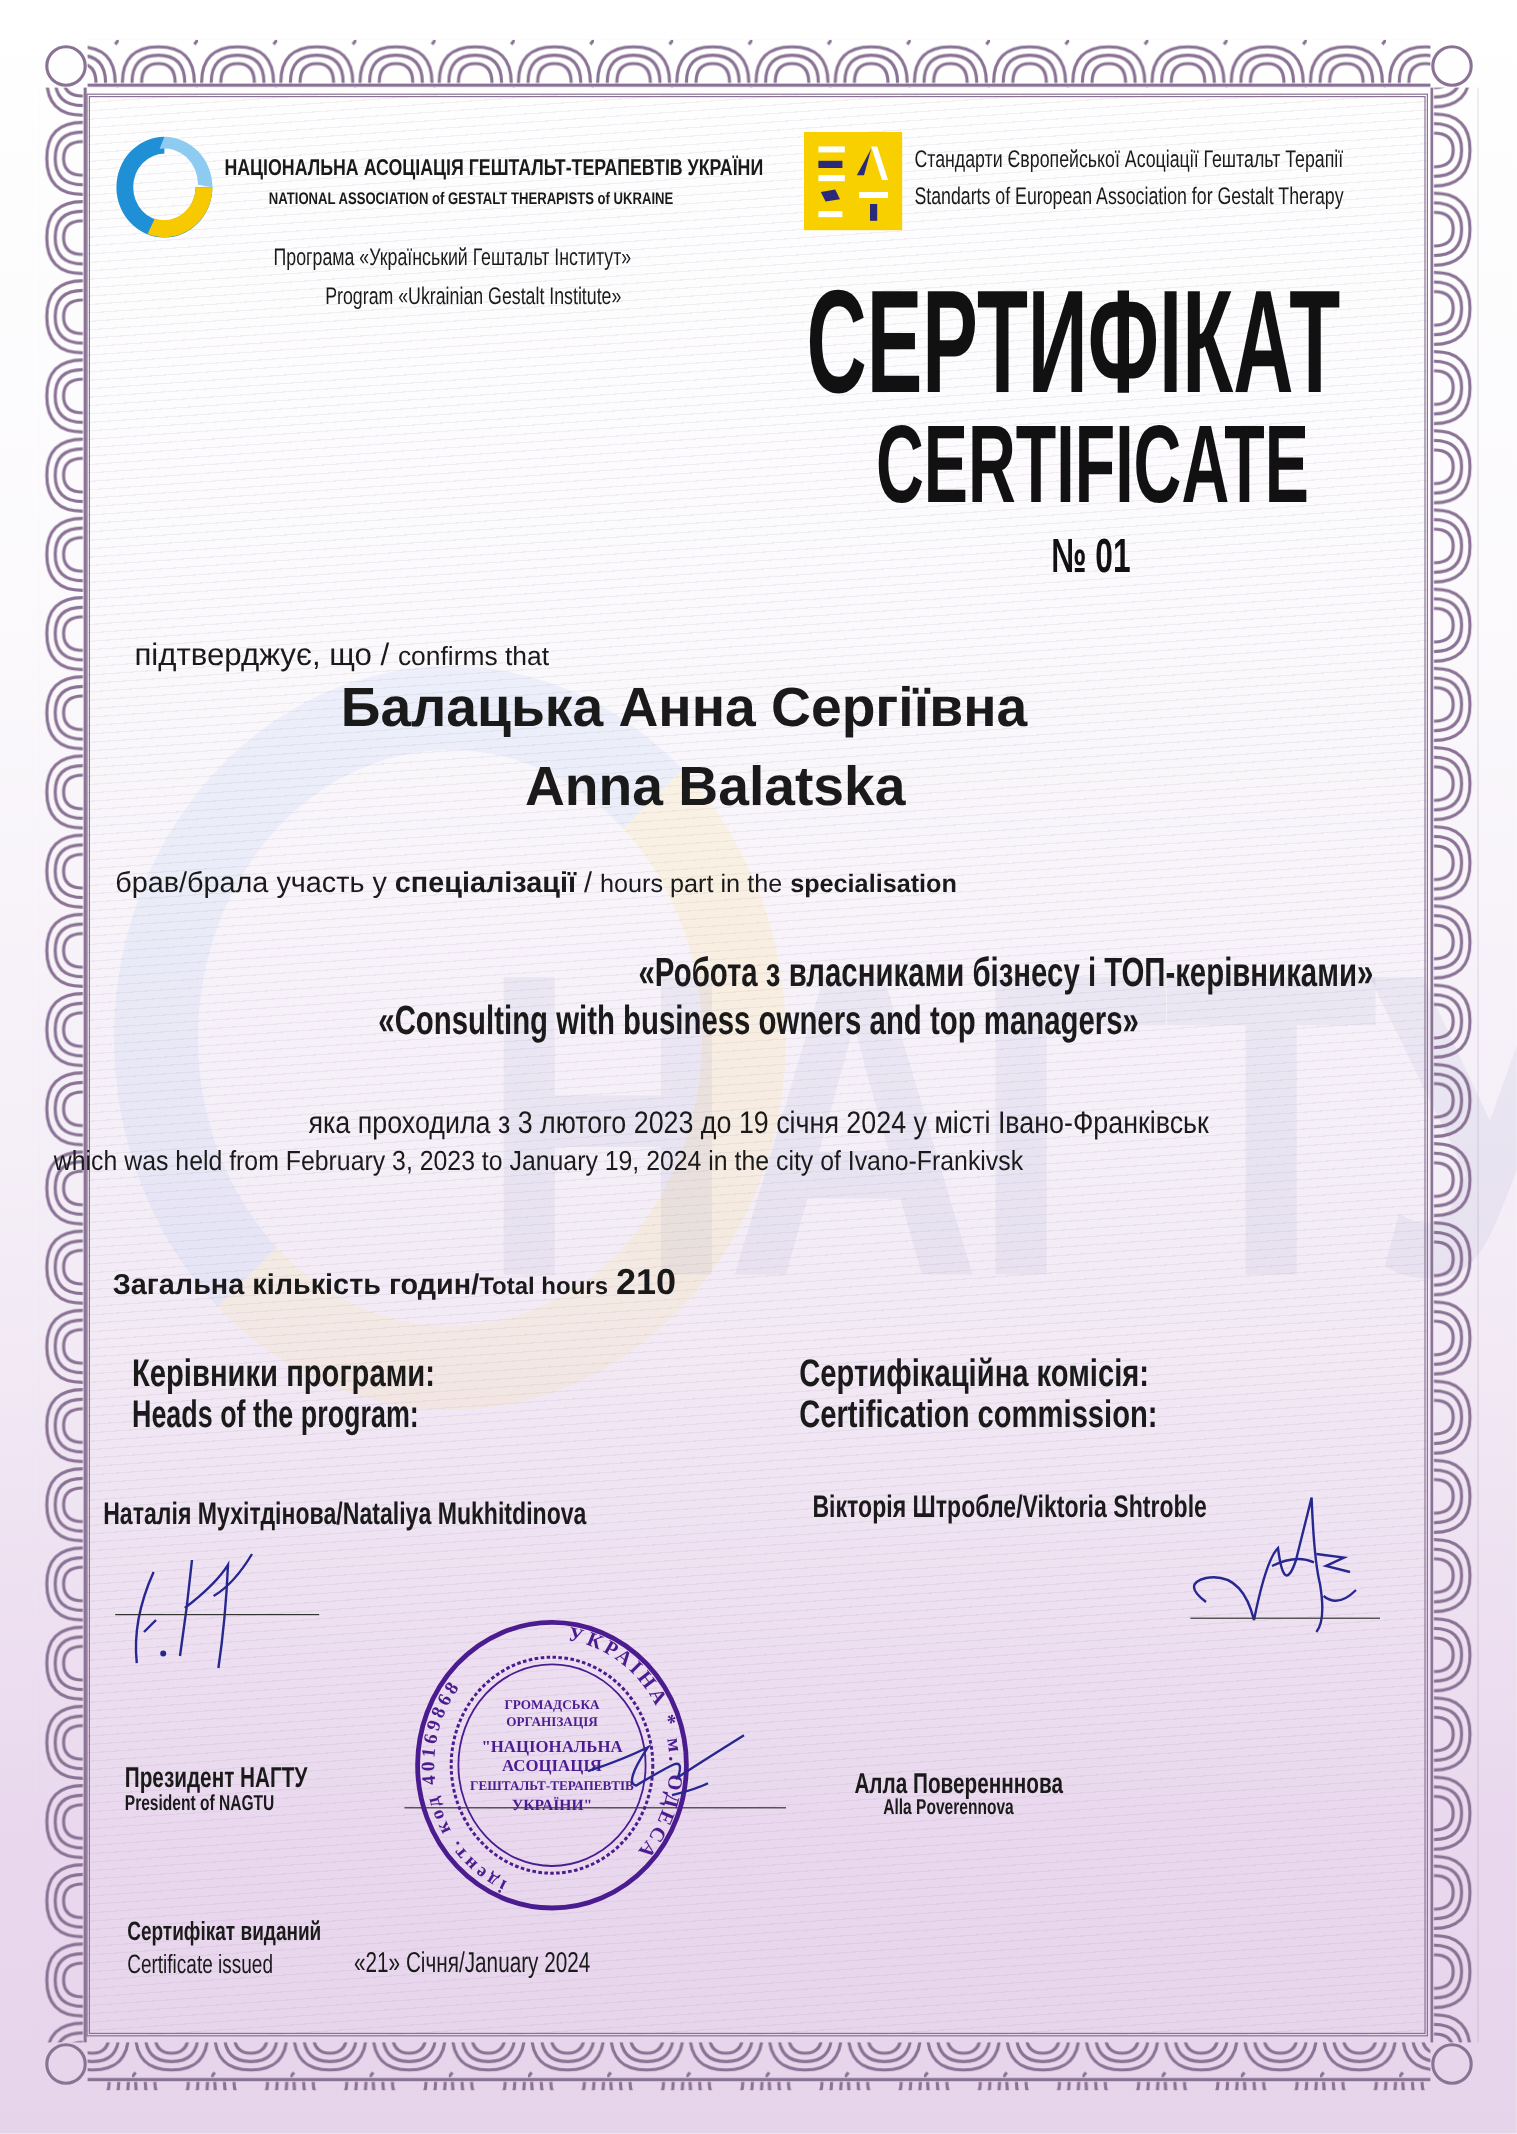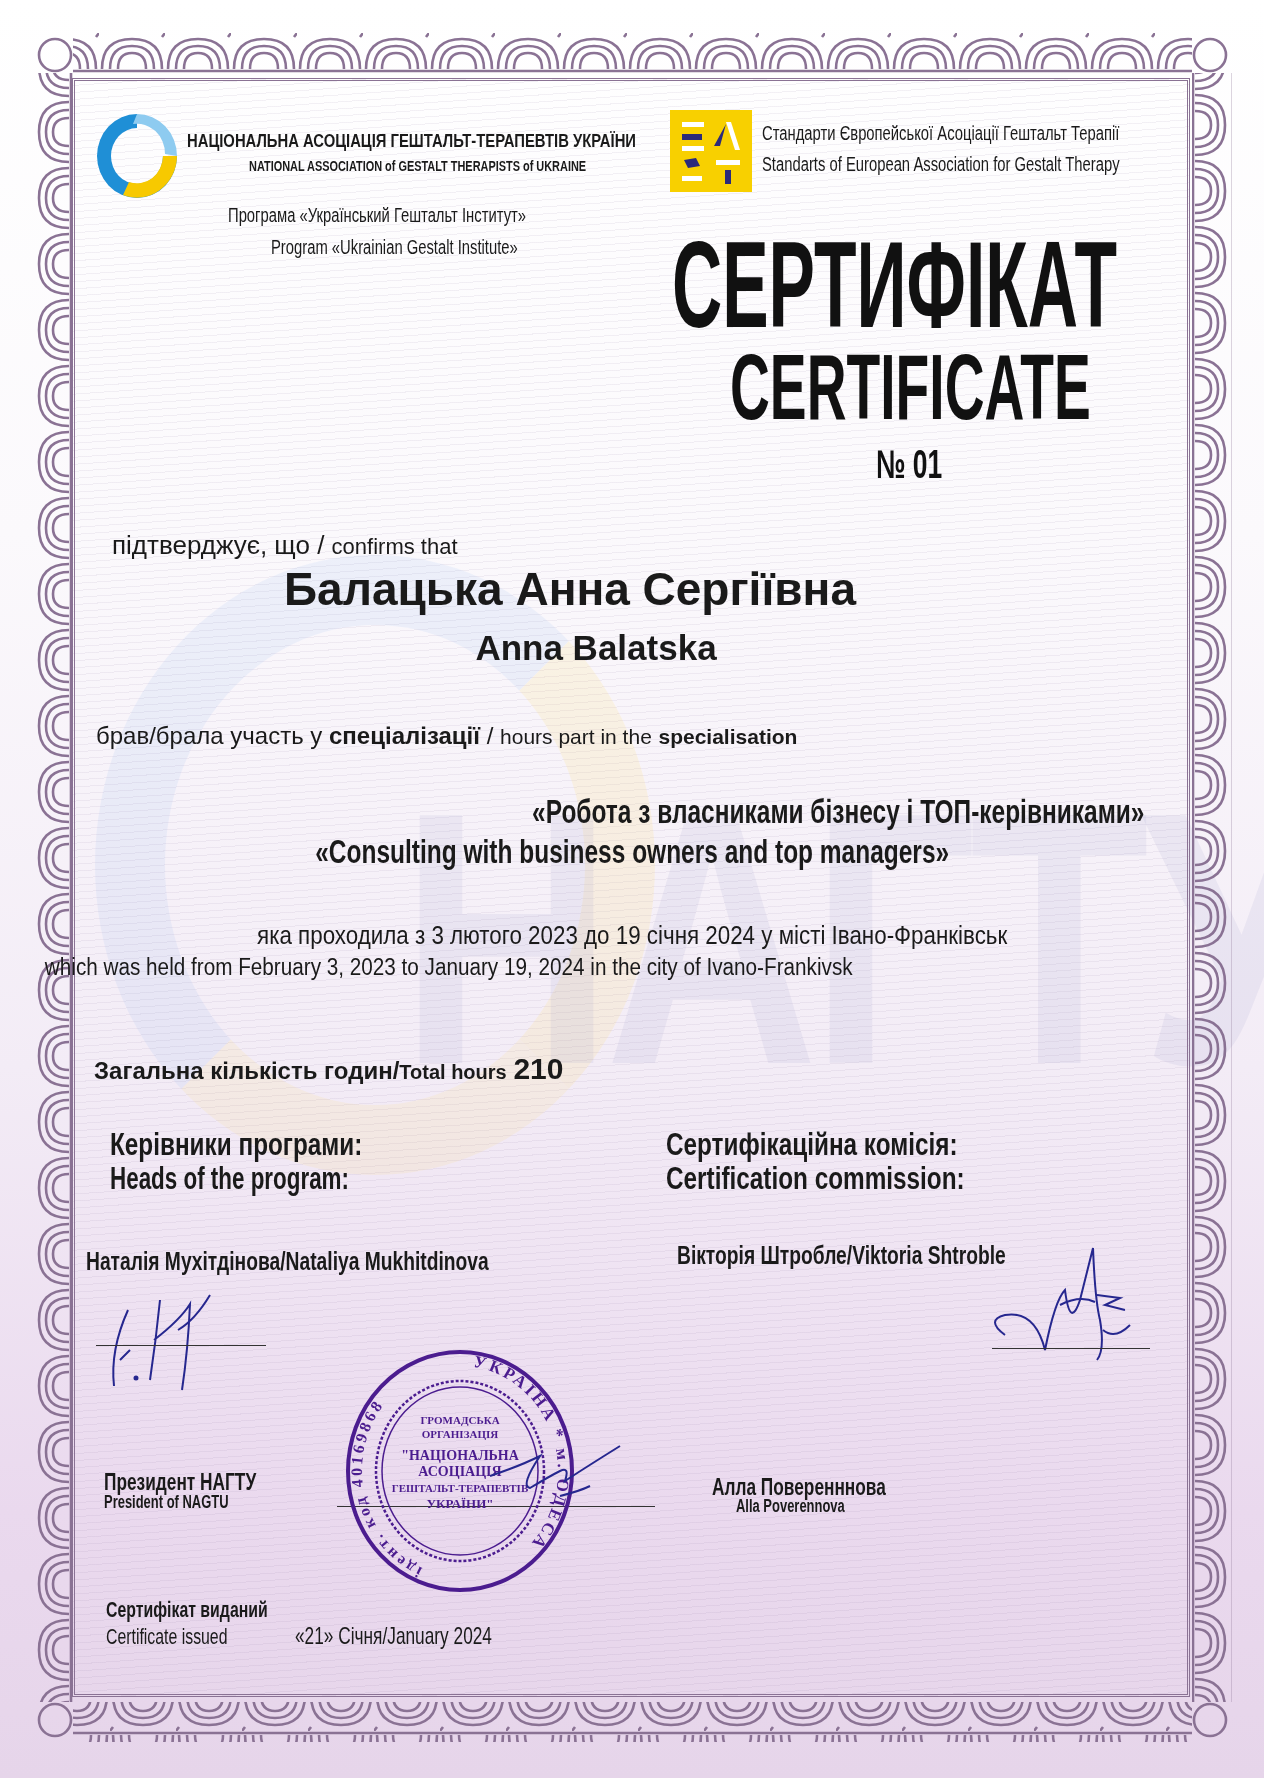--- a/index.html
+++ b/index.html
@@ -62,21 +62,21 @@
 <div class="frame-inner"></div>
 
 <svg class="abs" style="left:93px;top:108px" width="88" height="92" viewBox="0 0 88 92">
   <path d="M44 6 A40 42 0 1 0 84 48 L70 48 A26 28 0 1 1 44 20 Z" fill="#1f8fd6"></path>
   <path d="M44 6 A40 42 0 0 1 84 48 L72 46 A28 30 0 0 0 40 16 Z" fill="#8ecbf0"></path>
   <path d="M84 48 A40 42 0 0 1 30 87 L36 74 A26 28 0 0 0 70 48 Z" fill="#f7c900"></path>
 </svg>
 <div class="t" style="left:187px;top:130px;">
   <span class="cond" style="font-size:19px;font-weight:bold;transform:scaleX(0.78);">НАЦІОНАЛЬНА АСОЦІАЦІЯ ГЕШТАЛЬТ-ТЕРАПЕВТІВ УКРАЇНИ</span>
 </div>
-<div class="t" style="left:249px;top:157px;">
+<div class="t" style="left:224px;top:157px;">
   <span class="cond" style="font-size:14px;font-weight:bold;transform:scaleX(0.78);">NATIONAL ASSOCIATION of GESTALT THERAPISTS of UKRAINE</span>
 </div>
 <div class="t" style="left:228px;top:204px;">
   <span class="cond" style="font-size:20px;transform:scaleX(0.74);">Програма «Український Гештальт Інститут»</span>
 </div>
 <div class="t" style="left:228px;top:236px;margin-left:43px;">
   <span class="cond" style="font-size:20px;transform:scaleX(0.74);">Program «Ukrainian Gestalt Institute»</span>
 </div>
 
 <svg class="abs" style="left:670px;top:110px" width="82" height="82" viewBox="0 0 82 82">
@@ -110,21 +110,21 @@
 </div>
 <div class="t" style="left:876px;top:442px;">
   <span class="cond" style="font-size:40px;font-weight:bold;transform:scaleX(0.66);color:#111;">№ 01</span>
 </div>
 
 <div class="t" style="left:112px;top:484px;font-size:26px;margin-top:46px;">
   <span>підтверджує, що /</span> <span style="font-size:22px">confirms that</span>
 </div>
 
 <div class="t" style="left:0;width:1140px;text-align:center;top:562px;font-size:46px;font-weight:bold;">Балацька Анна Сергіївна</div>
-<div class="t" style="left:0;width:1192px;text-align:center;top:628px;font-size:35px;font-weight:bold;">Anna Balatska</div>
+<div class="t" style="left:0;width:1192px;text-align:center;top:628px;font-size:46px;font-weight:bold;">Anna Balatska</div>
 
 <div class="t" style="left:96px;top:722px;font-size:24px;">
   <span>брав/брала участь у</span> <b>спеціалізації</b> <span>/</span> <span style="font-size:21px">hours part in the</span> <b style="font-size:21px">specialisation</b>
 </div>
 
 <div class="t" style="left:0;width:1264px;text-align:right;top:792px;">
   <span class="cond" style="font-size:34px;font-weight:bold;transform:scaleX(0.72);transform-origin:center top;">«Робота з власниками бізнесу і ТОП-керівниками»</span>
 </div>
 <div class="t" style="left:0;width:1264px;text-align:center;top:832px;">
   <span class="cond" style="font-size:34px;font-weight:bold;transform:scaleX(0.72);transform-origin:center top;">«Consulting with business owners and top managers»</span>

